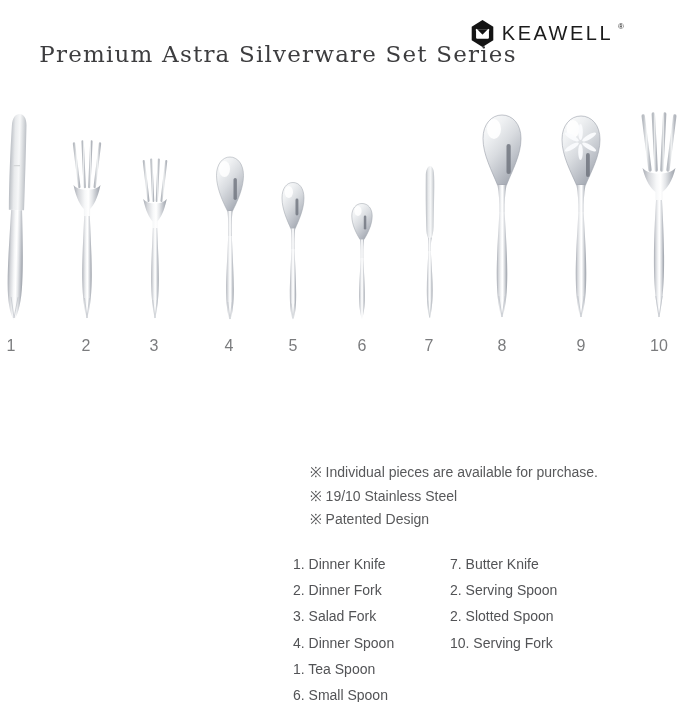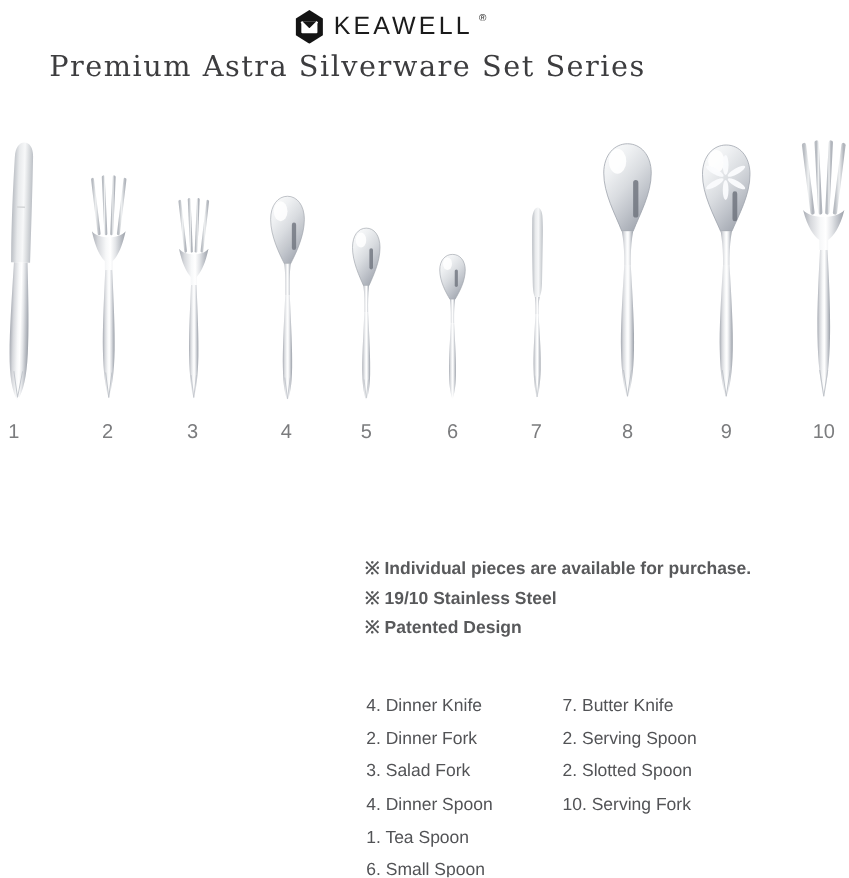--- a/index.html
+++ b/index.html
@@ -1,41 +1,41 @@
 <!DOCTYPE html>
 <html><head>
 <meta charset="utf-8">
 <style>
   html,body{margin:0;padding:0;background:#ffffff;}
   .page{
     position:relative;width:679px;height:702px;background:#ffffff;overflow:hidden;
     font-family:"Liberation Sans", sans-serif;
   }
   
-  .brand{position:absolute;top:6px;left:0;width:626px;height:30px;
-    display:flex;align-items:center;justify-content:center;gap:7px;}
+  .brand{position:absolute;top:18px;left:0;width:626px;height:30px;
+    display:flex;align-items:center;justify-content:flex-end;gap:7px;}
   .logo-svg{display:block;}
   .brand-name{font-size:20px;letter-spacing:2.5px;color:#1b1b1b;font-weight:500;line-height:1;}
   .reg{font-size:8px;color:#1b1b1b;vertical-align:top;position:relative;top:-7px;left:-2px;}
   
   .title{
     position:absolute;top:41px;left:0;width:556px;margin:0;text-align:center;
     font-family:"DejaVu Serif","Liberation Serif",serif;font-weight:400;
     font-size:23px;letter-spacing:1.2px;color:#3d3d3f;
   }
   
   .lineup{position:absolute;top:110px;left:0;width:679px;height:212px;}
   .piece{position:absolute;bottom:0;margin:0;}
   .piece svg{display:block;}
   
   .numbers{position:absolute;top:336px;left:0;width:679px;height:20px;}
   .num{position:absolute;transform:translateX(-50%);font-size:16px;color:#7b7c7e;
     font-weight:400;line-height:20px;}
   
-  .features{position:absolute;left:292px;top:443px;margin:0;padding:0;list-style:none;font-weight:bold;}
+  .features{position:absolute;left:292px;top:443px;margin:18px;padding:0;list-style:none;}
   .features li{font-size:14px;line-height:23.5px;color:#58595b;white-space:nowrap;}
   
   .legend{position:absolute;left:293px;top:551px;display:flex;}
   .legend-col{margin:0;padding:0;list-style:none;width:157px;}
   .legend-col li{font-size:14px;line-height:26.2px;color:#525356;white-space:nowrap;}
 </style>
 </head>
 <body>
 
 <svg width="0" height="0" style="position:absolute" aria-hidden="true">
@@ -223,21 +223,21 @@
   </div>
 
   <ul class="features">
     <li>※ Individual pieces are available for purchase.</li>
     <li>※ 19/10 Stainless Steel</li>
     <li>※ Patented Design</li>
   </ul>
 
   <div class="legend">
     <ul class="legend-col">
-      <li>4. Dinner Knife</li>
+      <li>1. Dinner Knife</li>
       <li>2. Dinner Fork</li>
       <li>3. Salad Fork</li>
       <li>4. Dinner Spoon</li>
       <li>1. Tea Spoon</li>
       <li>6. Small Spoon</li>
     </ul>
     <ul class="legend-col">
       <li>7. Butter Knife</li>
       <li>2. Serving Spoon</li>
       <li>2. Slotted Spoon</li>

